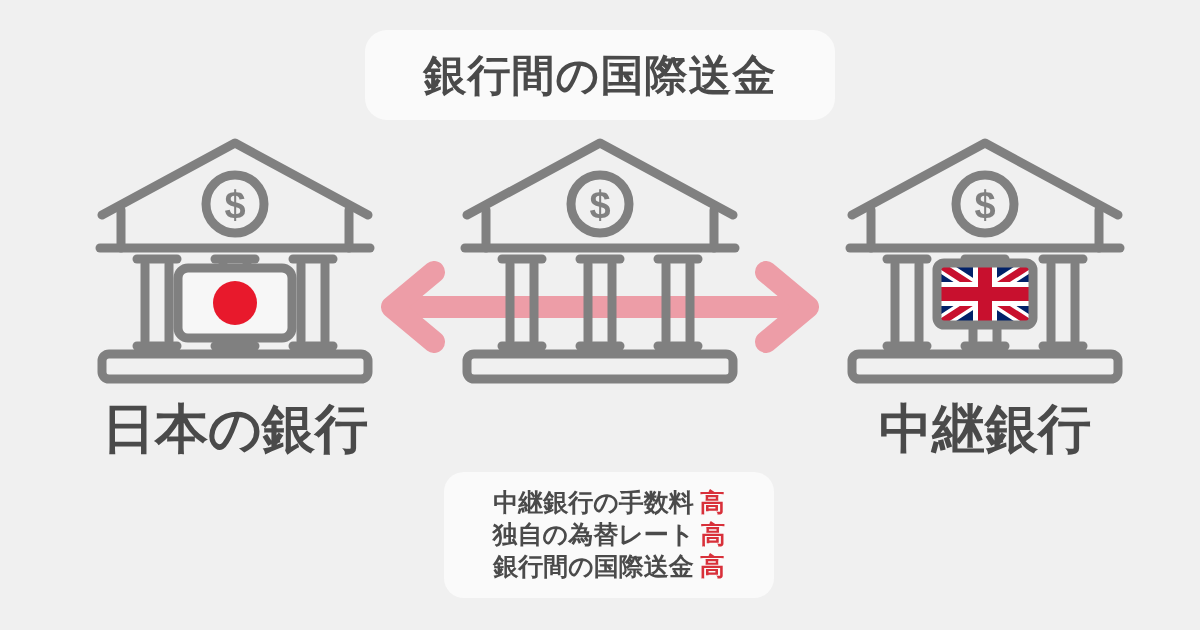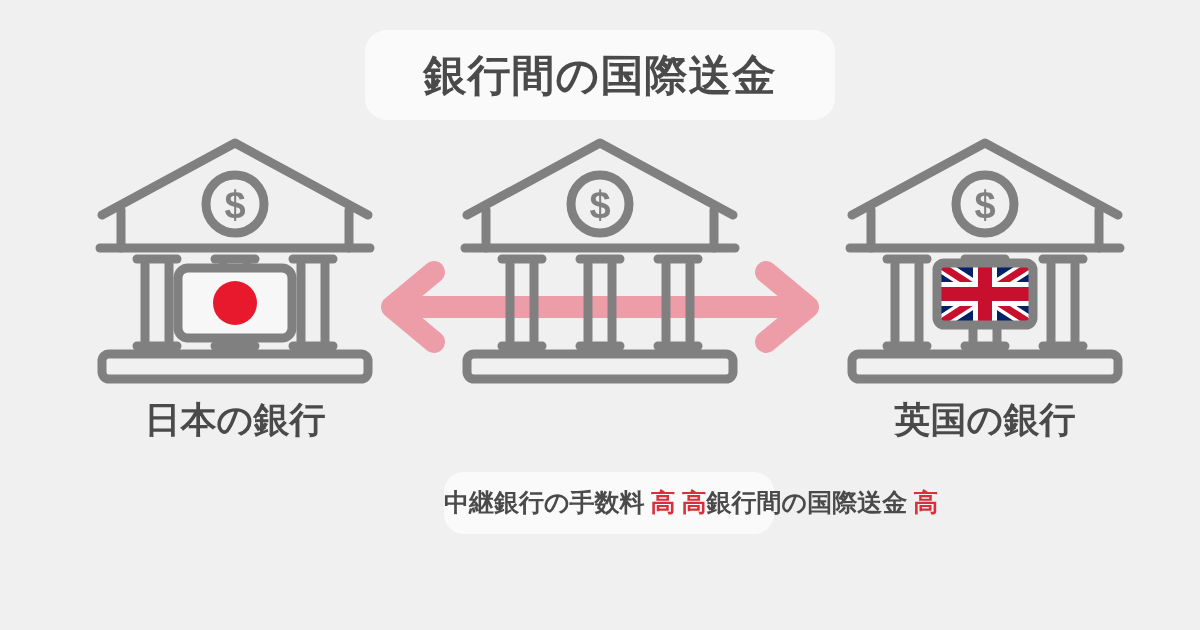--- a/index.html
+++ b/index.html
@@ -67,21 +67,21 @@
 
   .bank-svg-wrap {
     width: 290px;
     height: 250px;
     position: relative;
   }
   .bank-svg-wrap svg { display: block; }
 
   .bank-label {
     margin-top: 14px;
-    font-size: 36px;
+    font-size: 53px;
     font-weight: 700;
     color: #4a4a4a;
     line-height: 1;
     white-space: nowrap;
     text-align: right;
   }
 
   
   .arrow-layer {
     position: absolute;
@@ -96,21 +96,21 @@
   .fee-card {
     position: absolute;
     left: 444px;
     top: 472px;
     width: 330px;
     background: #fafafa;
     border-radius: 20px;
     padding: 14px 0 16px 0;
     box-sizing: border-box;
     display: flex;
-    flex-direction: row;
+    flex-direction: column;
     align-items: center;
   }
   .fee-row {
     display: flex;
     align-items: baseline;
     justify-content: center;
     line-height: 1.28;
     white-space: nowrap;
   }
   .fee-label {
@@ -266,31 +266,32 @@
               <path d="M145,125 L145,187" stroke="#ffffff" stroke-width="24"></path>
               <path d="M97,156 L193,156" stroke="#ffffff" stroke-width="24"></path>
 
               <path d="M145,125 L145,187" stroke="#c8102e" stroke-width="14"></path>
               <path d="M97,156 L193,156" stroke="#c8102e" stroke-width="14"></path>
             </g>
             <rect x="97" y="125" width="96" height="62" rx="7" fill="none" stroke="#808080" stroke-width="9"></rect>
           </g>
         </svg>
       </div>
-      <div class="bank-label">英国の銀行</div>
+      <div class="bank-label">中継銀行</div>
     </div>
 
   </div>
 
   <div class="fee-card">
     <div class="fee-row">
       <span class="fee-label">中継銀行の手数料</span>
       <span class="fee-value">高</span>
     </div>
     <div class="fee-row">
+      <span class="fee-label">独自の為替レート</span>
       <span class="fee-value">高</span>
     </div>
     <div class="fee-row">
       <span class="fee-label">銀行間の国際送金</span>
       <span class="fee-value">高</span>
     </div>
   </div>
 
 </div>
 

